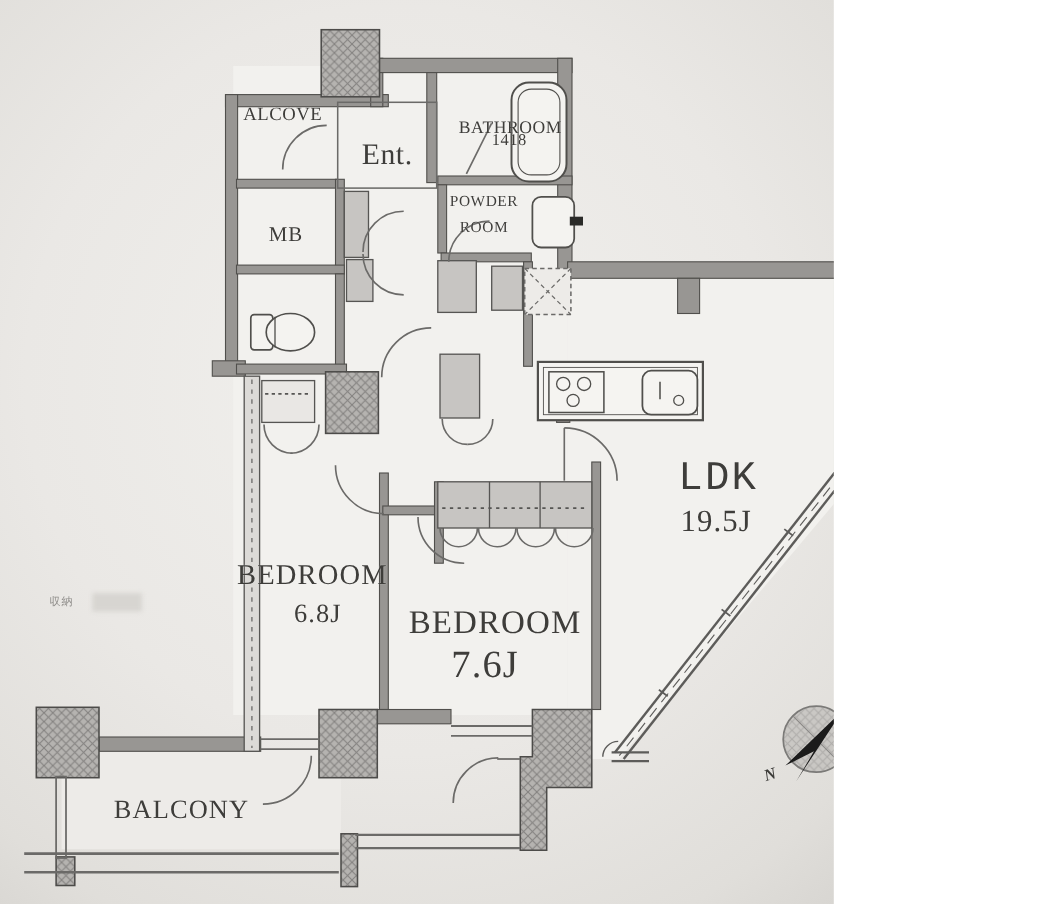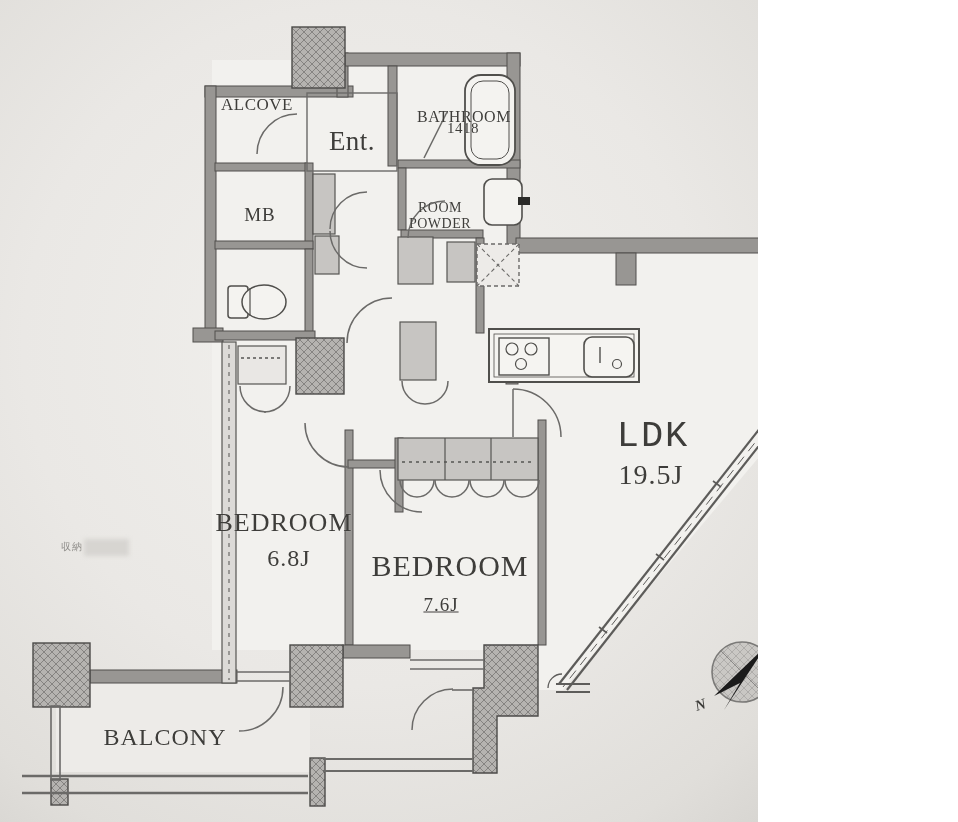--- a/index.html
+++ b/index.html
@@ -223,34 +223,34 @@
     </g>
   </svg>
 
   <div class="lbl small" style="left:257px;top:104px;font-size:17px;">ALCOVE</div>
 
   <div class="lbl" style="left:352px;top:141px;font-size:27px;letter-spacing:0.5px;">Ent.</div>
 
   <div class="lbl small" style="left:464px;top:117px;font-size:16px;">BATHROOM</div>
   <div class="lbl small" style="left:463px;top:128px;font-size:15px;">1418</div>
 
-  <div class="lbl small" style="left:440px;top:184px;font-size:14px;margin-top:40px;">POWDER</div>
+  <div class="lbl small" style="left:440px;top:184px;font-size:14px;">POWDER</div>
   <div class="lbl small" style="left:440px;top:208px;font-size:14px;">ROOM</div>
 
   <div class="lbl" style="left:260px;top:214px;font-size:19px;">MB</div>
 
   <div class="lbl" style="left:653px;top:436px;font-size:37px;letter-spacing:2px;font-family:Liberation Mono, monospace;">LDK</div>
   <div class="lbl" style="left:651px;top:475px;font-size:28px;font-family:Liberation Serif, serif;">19.5J</div>
 
   <div class="lbl" style="left:284px;top:523px;font-size:26px;">BEDROOM</div>
   <div class="lbl" style="left:289px;top:558px;font-size:24px;">6.8J</div>
 
   <div class="lbl" style="left:450px;top:566px;font-size:30px;">BEDROOM</div>
-  <div class="lbl" style="left:441px;top:604px;font-size:19px;text-decoration:underline;">7.6J</div>
+  <div class="lbl" style="left:441px;top:604px;font-size:35px;">7.6J</div>
 
   <div class="lbl" style="left:165px;top:737px;font-size:24px;">BALCONY</div>
 
   <div class="lbl north" style="left:701px;top:705px;font-size:15px;">N</div>
 
-  <div class="stamp-text" style="left:61px;top:540px;">収納</div>
+  <div class="stamp-text" style="left:45px;top:540px;">収納</div>
   <div class="stamp-box" style="left:84px;top:539px;width:45px;height:17px;"></div>
 
 </div>
 
 </body></html>

